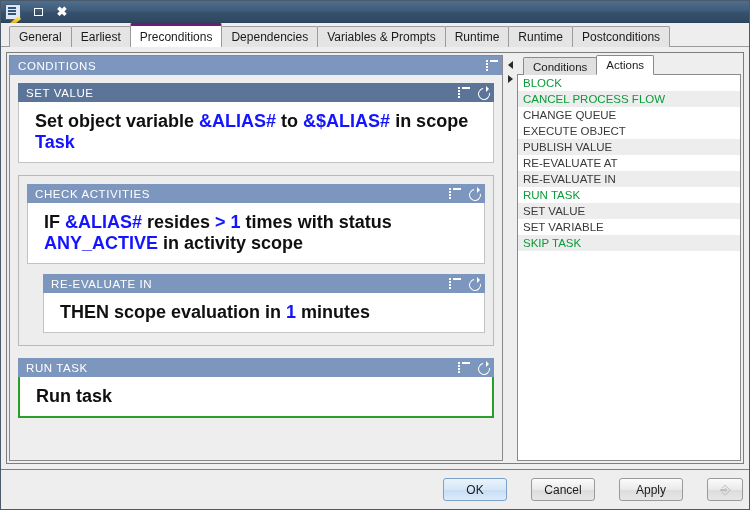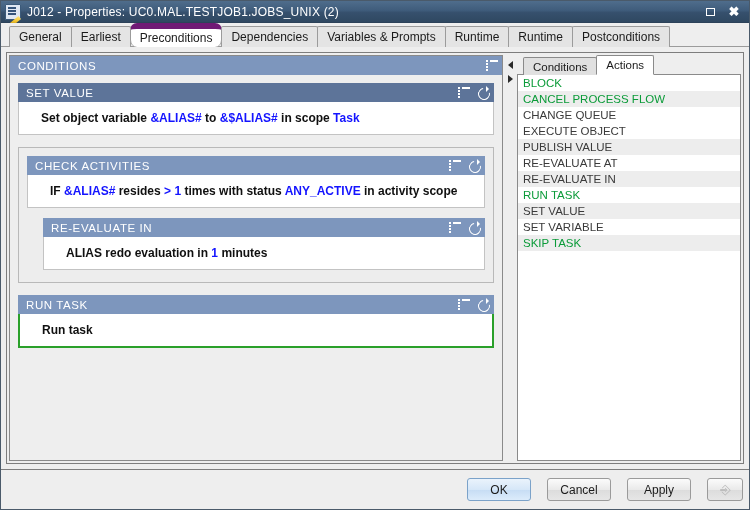--- a/index.html
+++ b/index.html
@@ -84,25 +84,24 @@
     background: #e4e4e4;
     border: 1px solid #9b9b9b;
     border-bottom: none;
     margin-right: -1px;
     border-radius: 2px 2px 0 0;
     white-space: nowrap;
     position: relative; top: 1px;
   }
   .tab.active {
     background: #ffffff;
-    border-top: 6px solid #701a75;
+    border-top: 3px solid #701a75;
     height: 24px;
     z-index: 4;
     top: 1px;
-    border-radius: 7px;
   }
 
   
   #body {
     flex: 1 1 auto;
     background: #eeeeee;
     padding: 5px 5px 0 5px;
     display: flex;
     min-height: 0;
   }
@@ -197,22 +196,22 @@
     border: 1px solid #b9b9b9;
     background: #ededed;
     padding: 8px;
     margin-bottom: 12px;
   }
   .card-hdr { display: flex; }
   .card-body {
     background: #ffffff;
     border: 1px solid #c3c3c3;
     border-top: none;
-    padding: 9px 22px;
-    font-size: 12px;
+    padding: 9px 16px;
+    font-size: 18px;
     font-weight: bold;
     color: #101010;
     min-height: 30px;
   }
   .card-body.green-outline {
     border: 2px solid #2aa02a;
     border-top: none;
   }
   .tok-blue { color: #1414ff; }
   .inner-wrap { padding: 10px 0 4px 16px; }
@@ -284,21 +283,21 @@
   .act-item.alt { background: #ededed; }
   .act-item.hl  { color: #0b9b39; }
 
   
   #footer {
     flex: 0 0 40px; height: 40px;
     background: #eeeeee;
     border-top: 1px solid #7d7d7d;
     display: flex; align-items: center; justify-content: flex-end;
     padding-right: 6px;
-    gap: 16px;
+    gap: 24px;
     margin: 5px 0 0 0;
   }
   .btn {
     height: 23px;
     min-width: 64px;
     padding: 0 12px;
     font-size: 12px;
     color: #1b1b1b;
     background: linear-gradient(to bottom, #fbfbfb 0%, #eaeaea 50%, #dcdcdc 51%, #e6e6e6 100%);
     border: 1px solid #9a9a9a;
@@ -318,21 +317,20 @@
     font-size: 13px; color: #b4b4b4; letter-spacing: -1px;
   }
 </style>
 </head>
 <body>
 
 <div id="window">
 
   <div id="titlebar">
     <div class="tb-icon"></div>
-    <div id="title-text">J012 - Properties: UC0.MAL.TESTJOB1.JOBS_UNIX (2)</div>
     <div class="tb-btns">
       <div class="tb-btn">
           <span class="sq"></span>
         </div>
       <div class="tb-btn">
           <span class="xx">✖</span>
         </div>
     </div>
   </div>
 
@@ -436,21 +434,21 @@
                         <b></b>
                         <b></b>
                         <i></i>
                         <i></i>
                         <i></i>
                         <i></i>
                       </span>
                     <span class="ico-refresh"></span>
                   </span>
                 </div>
-                <div class="card-body"><span>ALIAS redo evaluation in </span><span class="tok-blue">1</span><span> minutes</span></div>
+                <div class="card-body"><span>THEN scope evaluation in </span><span class="tok-blue">1</span><span> minutes</span></div>
               </div>
             </div>
 
             <div class="card">
               <div class="blk-header hdr-light card-hdr">
                 <span class="ttl">RUN TASK</span>
                 <span class="blk-icons">
                   <span class="ico-list">
                       <b></b>
                       <b></b>

